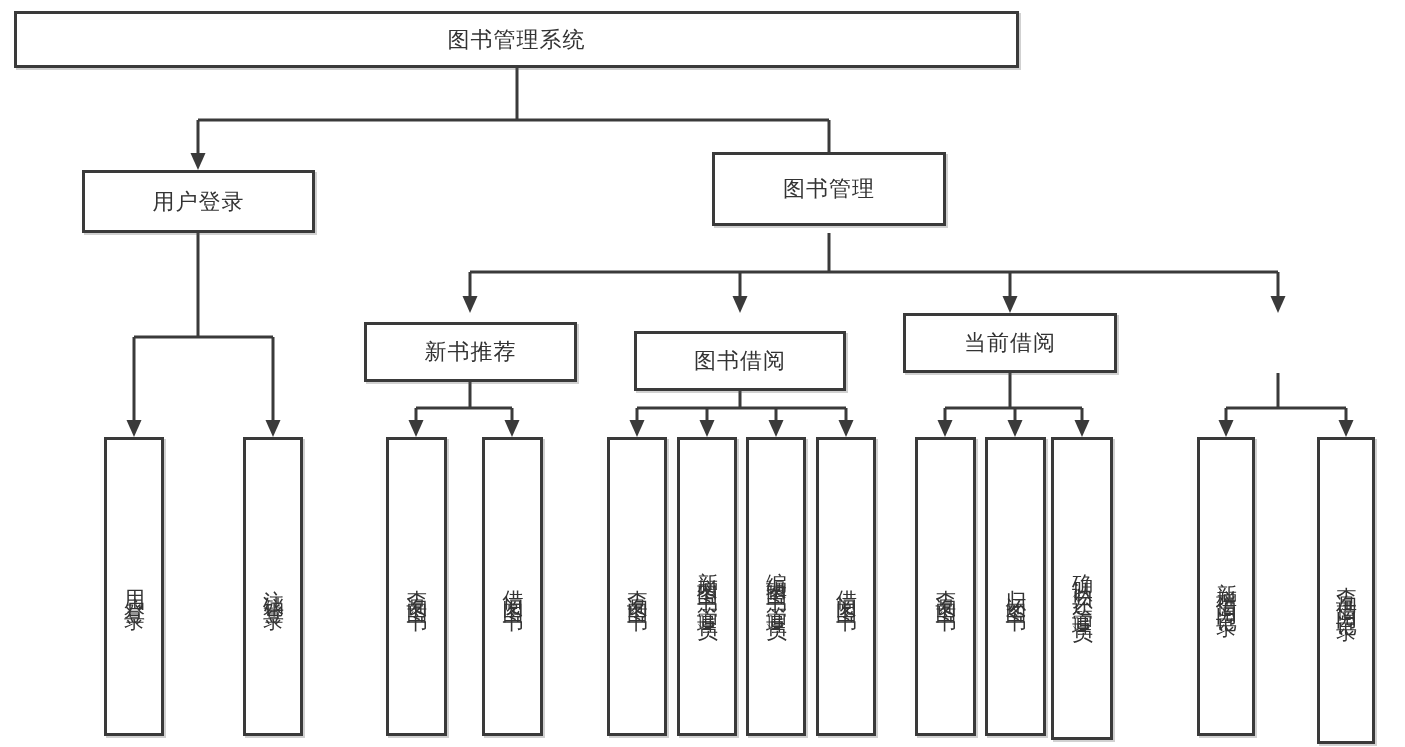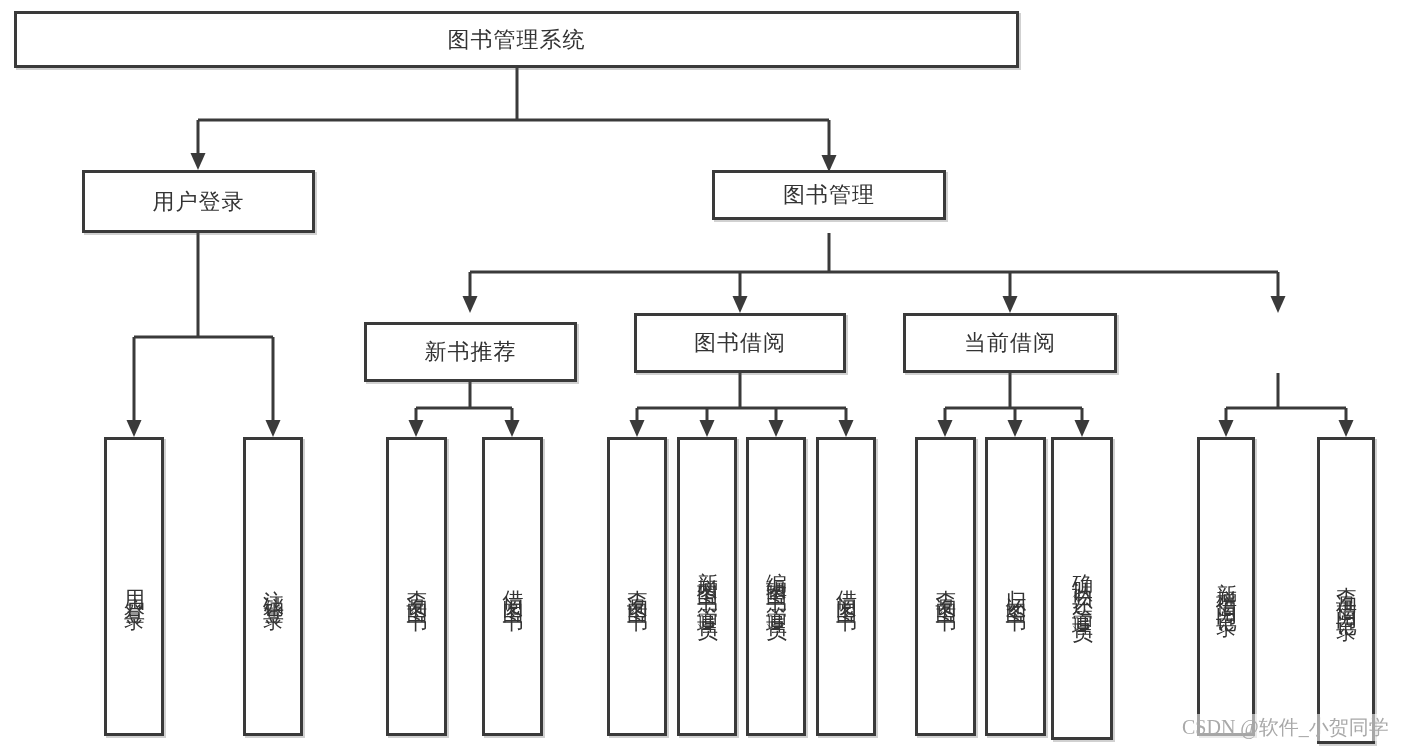--- a/index.html
+++ b/index.html
@@ -93,39 +93,38 @@
     <polygon points="1074.5,420 1089.5,420 1082,437"></polygon>
 
     <path d="M1278 373 V408 M1226 408 H1346 M1226 408 V423 M1346 408 V423"></path>
     <polygon points="1218.5,420 1233.5,420 1226,437"></polygon>
     <polygon points="1338.5,420 1353.5,420 1346,437"></polygon>
   </svg>
 
   <div class="box hbox" style="left:14px;top:11px;width:1005px;height:57px">图书管理系统</div>
 
   <div class="box hbox" style="left:82px;top:170px;width:233px;height:63px">用户登录</div>
-  <div class="box hbox" style="left:712px;top:170px;width:234px;height:50px">图书管理</div>
+  <div class="box hbox" style="left:712px;top:152px;width:234px;height:74px">图书管理</div>
 
   <div class="box hbox" style="left:364px;top:322px;width:213px;height:60px">新书推荐</div>
-  <div class="box hbox" style="left:634px;top:313px;width:212px;height:60px">图书借阅</div>
+  <div class="box hbox" style="left:634px;top:331px;width:212px;height:60px">图书借阅</div>
   <div class="box hbox" style="left:903px;top:313px;width:214px;height:60px">当前借阅</div>
 
   <div class="box vbox" style="left:104px;top:437px;width:60px;height:299px">用户登录</div>
   <div class="box vbox" style="left:243px;top:437px;width:60px;height:299px">注销登录</div>
 
   <div class="box vbox" style="left:386px;top:437px;width:61px;height:299px">查询图书</div>
   <div class="box vbox" style="left:482px;top:437px;width:61px;height:299px">借阅图书</div>
 
   <div class="box vbox" style="left:607px;top:437px;width:60px;height:299px">查询图书</div>
   <div class="box vbox" style="left:677px;top:437px;width:60px;height:299px">新增图书（管理员）</div>
   <div class="box vbox" style="left:746px;top:437px;width:60px;height:299px">编辑图书（管理员）</div>
   <div class="box vbox" style="left:816px;top:437px;width:60px;height:299px">借阅图书</div>
 
   <div class="box vbox" style="left:915px;top:437px;width:61px;height:299px">查询图书</div>
   <div class="box vbox" style="left:985px;top:437px;width:61px;height:299px">归还图书</div>
   <div class="box vbox" style="left:1051px;top:437px;width:62px;height:303px">确认归还（管理员）</div>
 
   <div class="box vbox" style="left:1197px;top:437px;width:58px;height:299px">新增借阅记录</div>
   <div class="box vbox" style="left:1317px;top:437px;width:58px;height:307px">查询借阅记录</div>
 
-  <div class="watermark">CSDN @软件_小贺同学</div>
 
 </div>
 
 </body></html>

